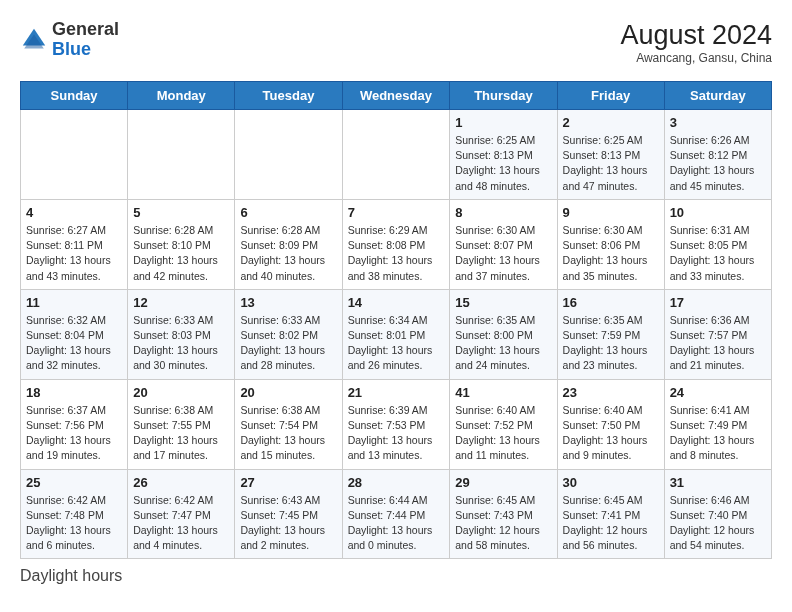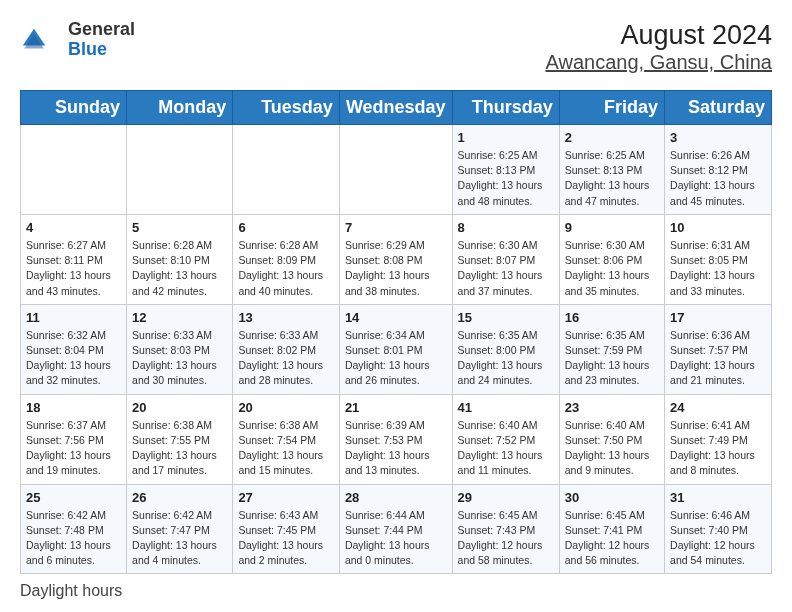--- a/index.html
+++ b/index.html
@@ -12,21 +12,21 @@
     }
     .header {
       display: flex;
       justify-content: space-between;
       align-items: flex-start;
       margin-bottom: 16px;
     }
     .logo {
       display: flex;
       align-items: center;
-      gap: 20px;
+      gap: 4px;
       justify-content: space-between;
     }
     .logo-text {
       font-size: 18px;
       font-weight: bold;
       line-height: 1.1;
     }
     .logo-text .general { color: #333; }
     .logo-text .blue { color: #1a6fc4; }
     .logo-icon {
@@ -35,35 +35,34 @@
     }
     .title-block {
       text-align: right;
     }
     .title-block .month-year {
       font-size: 27px;
       font-weight: normal;
       color: #222;
     }
     .title-block .location {
-      font-size: 20px;
+      font-size: 12px;
       color: #444;
-      text-decoration: underline;
     }
     .calendar {
       width: 100%;
       border-collapse: collapse;
       font-size: 11px;
     }
     .calendar thead tr th {
       background: #2a7abf;
       color: #fff;
-      text-align: right;
+      text-align: center;
       padding: 6px 6px;
-      font-size: 18px;
+      font-size: 13px;
       font-weight: bold;
       border: 1px solid #1a5a9f;
     }
     .calendar tbody tr td {
       border: 1px solid #ccc;
       vertical-align: top;
       padding: 5px 5px;
       width: 108px;
       min-height: 80px;
       background: #fff;

